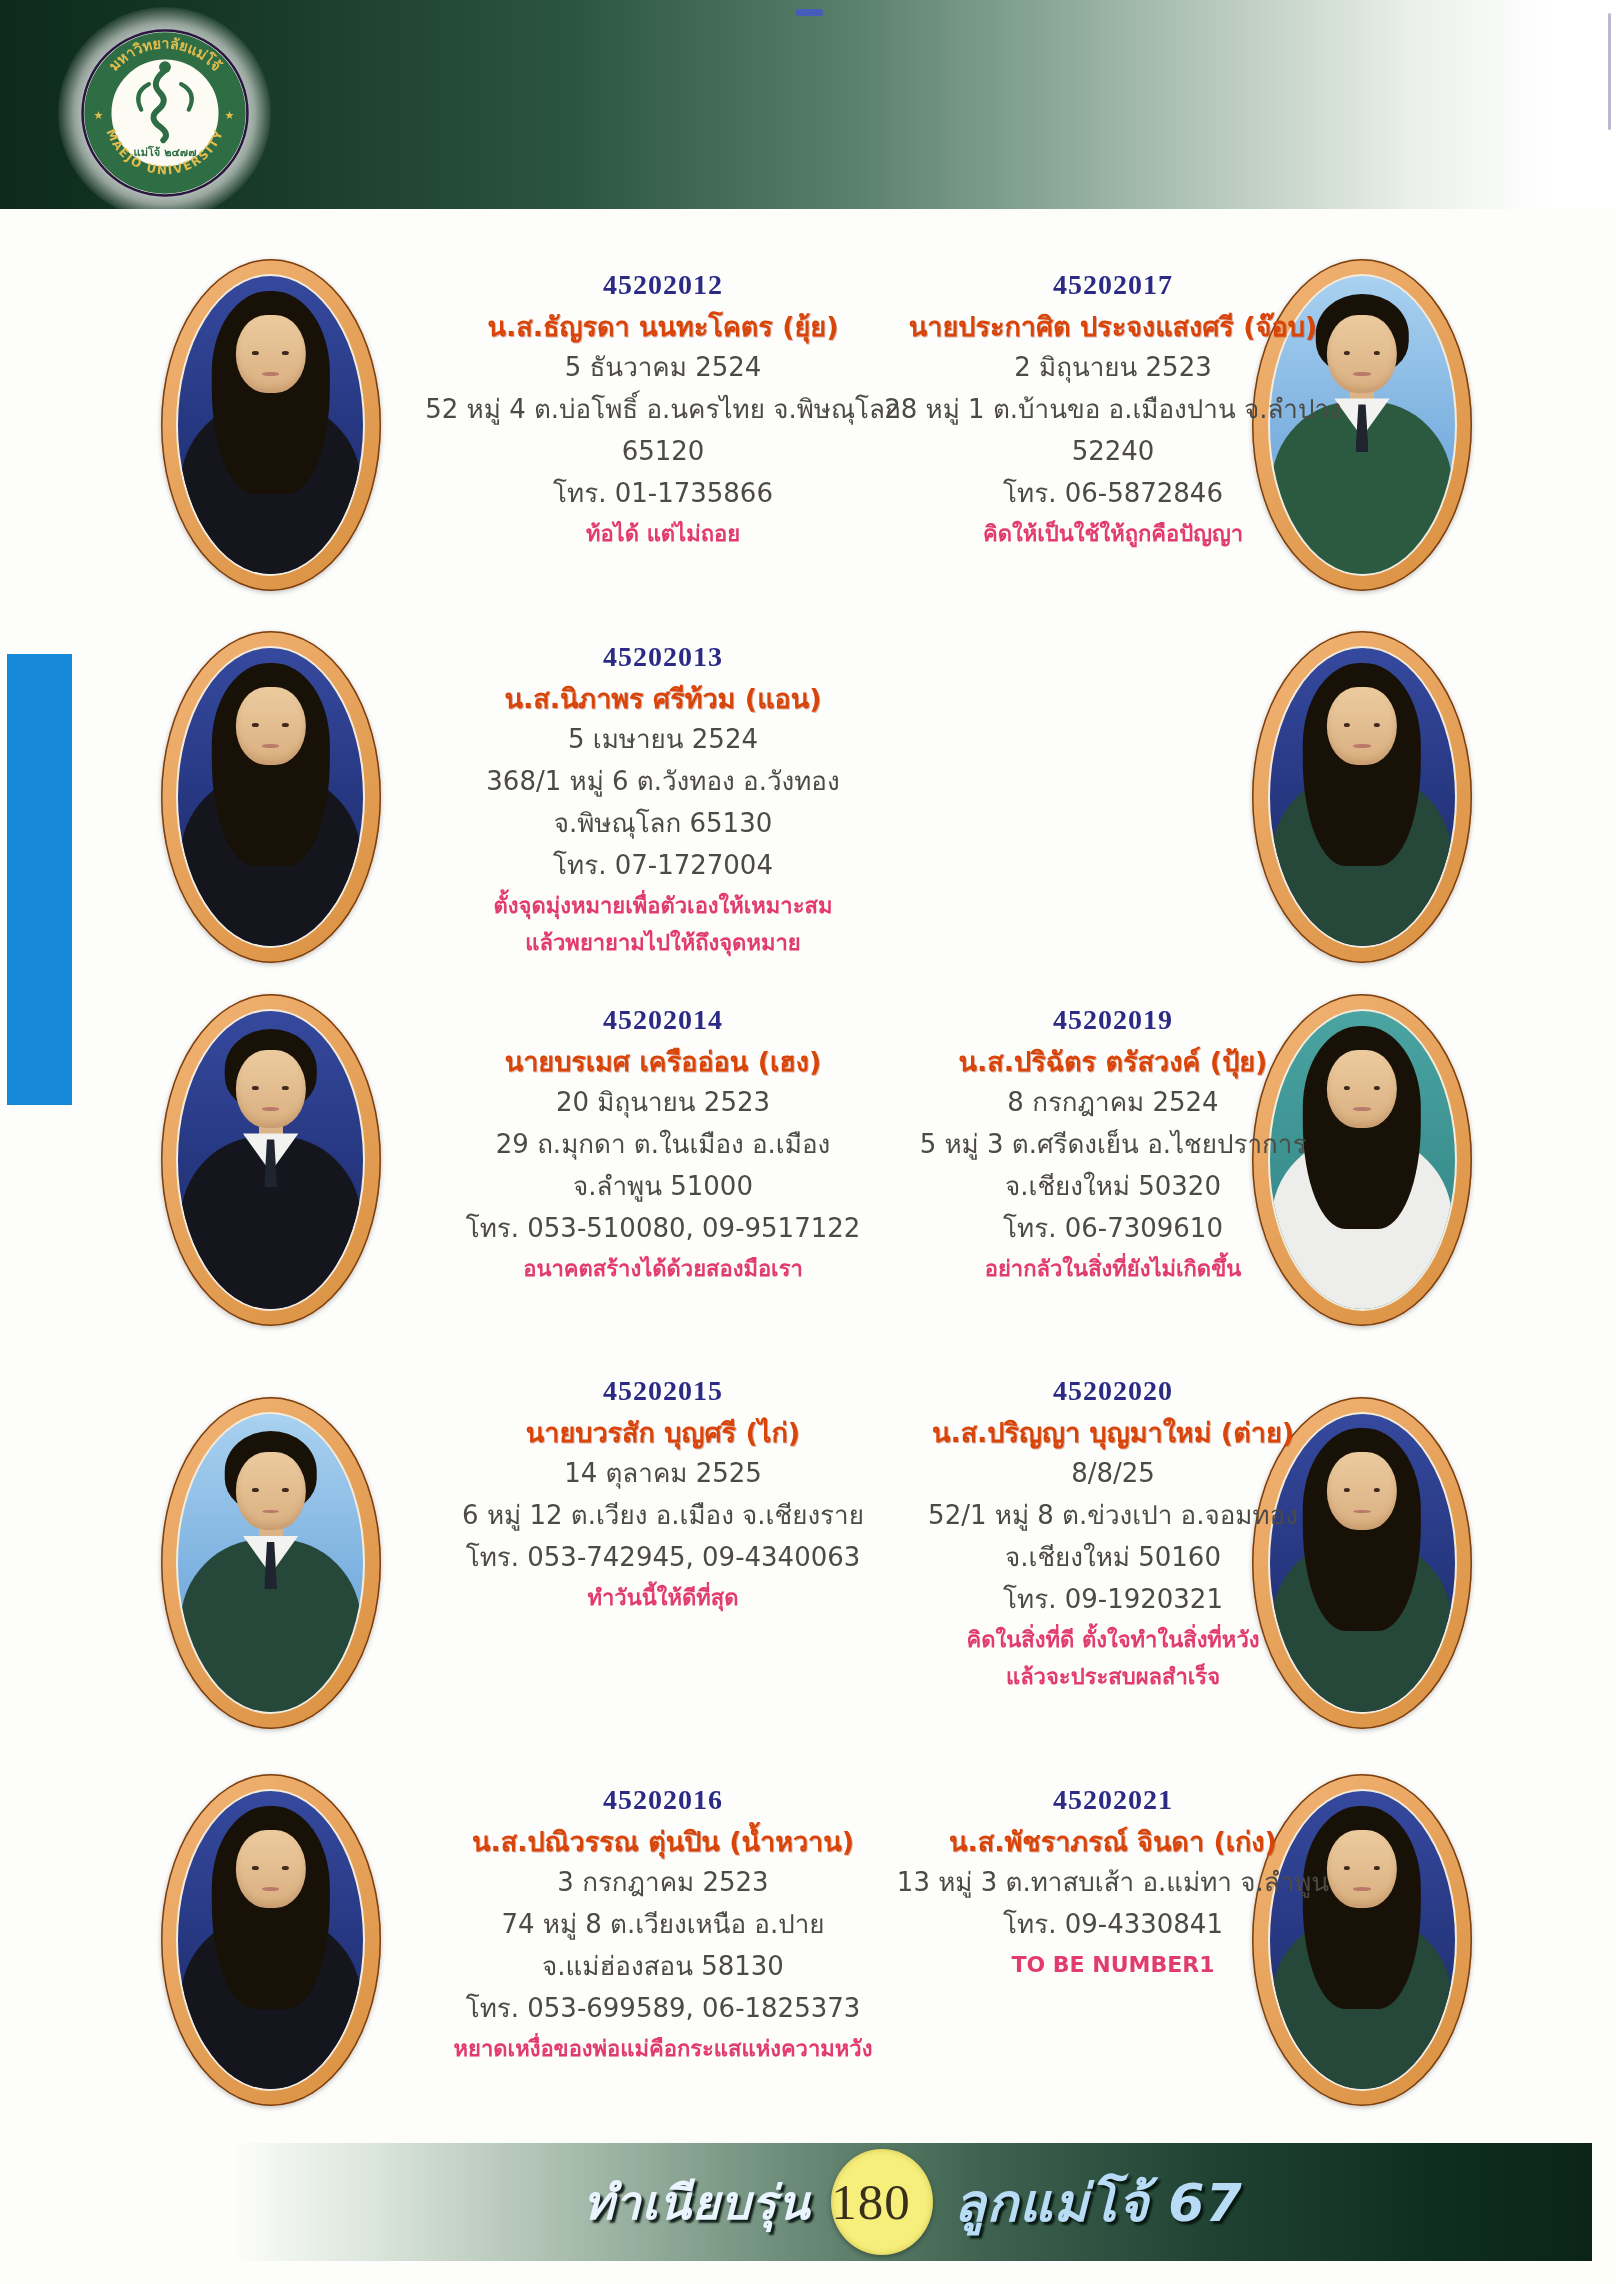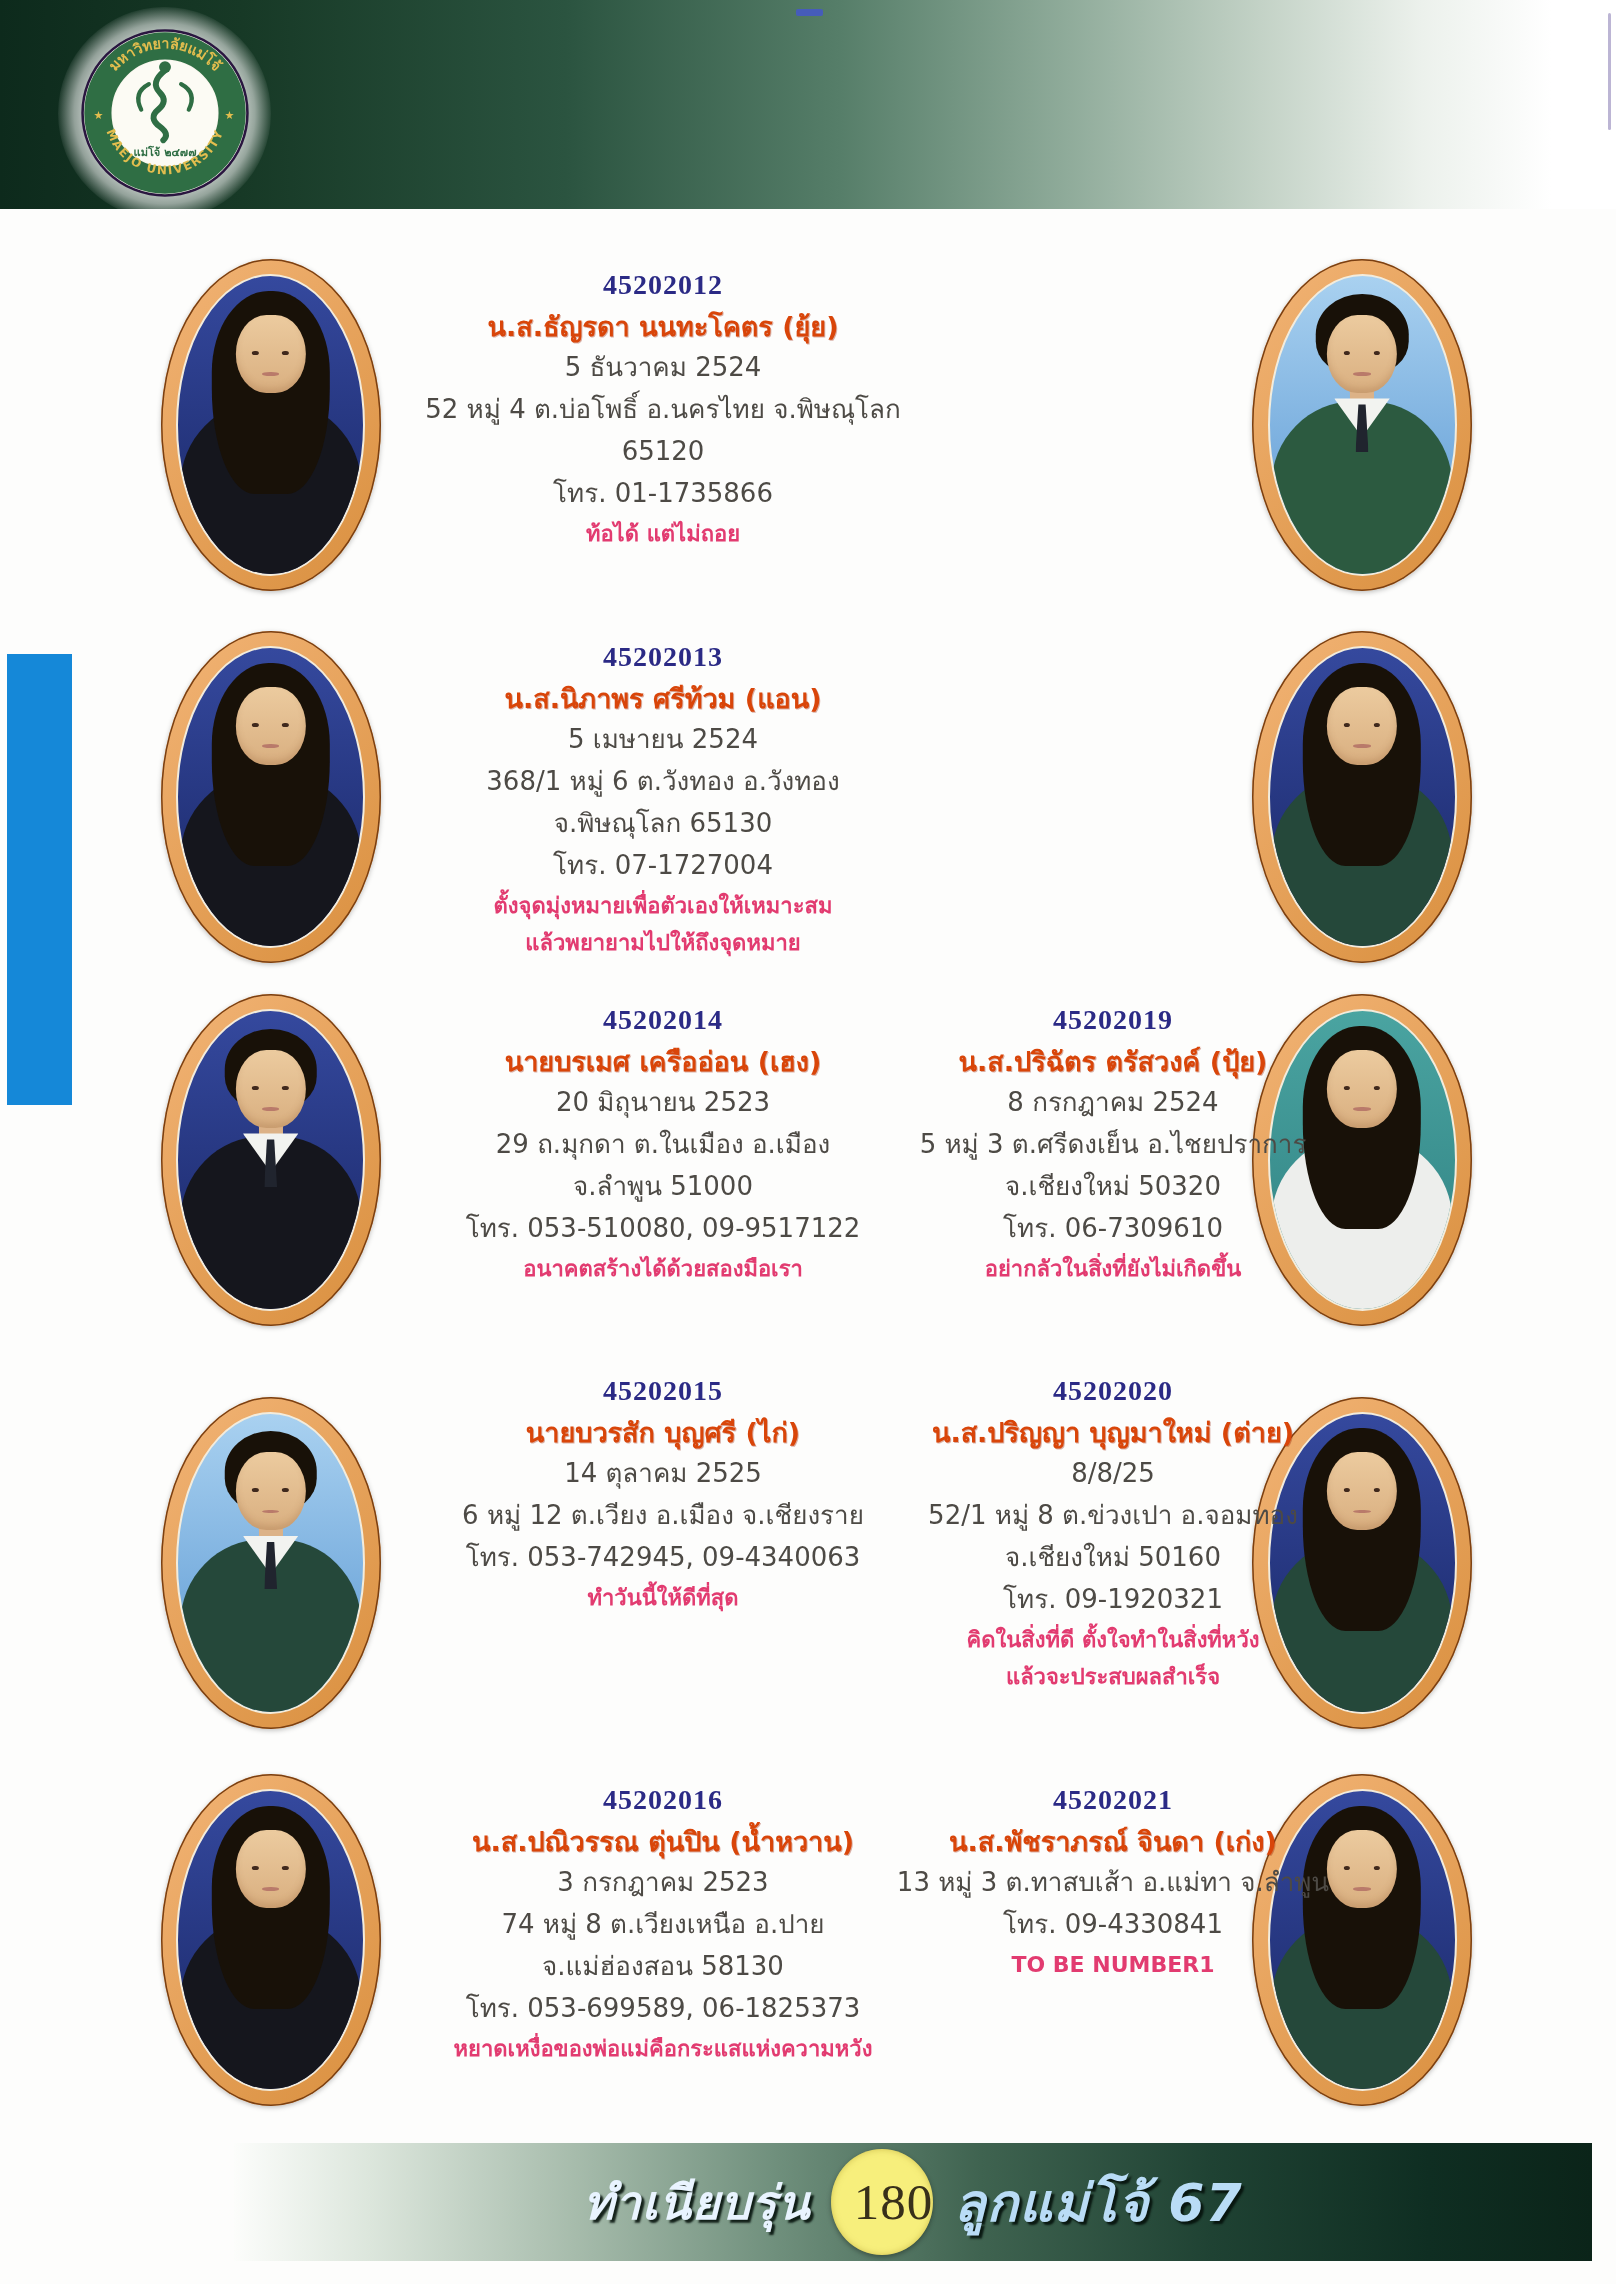--- a/index.html
+++ b/index.html
@@ -88,21 +88,21 @@
   .footer{position:absolute;left:234px;top:2143px;width:1358px;height:118px;
     background:linear-gradient(90deg,#fcfdfb 0%,#dce6dc 10%,#a7bcac 25%,#6f8f7c 40%,
                #3f6350 55%,#1f4233 72%,#0f2e22 88%,#0b2419 100%);
     display:flex;align-items:center;justify-content:center;gap:20.5px;}
   .f-thai{font-size:47px;font-weight:bold;font-style:italic;color:#e9f4ff;
     text-shadow:2.9px 3.4px 2px rgba(5,18,12,.9);letter-spacing:1px;}
   .f-thai2{font-size:52px;font-weight:bold;font-style:italic;color:#b9dcf6;
     text-shadow:2.9px 3.4px 2px rgba(5,18,12,.9);letter-spacing:1px;}
   .f-oval{width:102px;height:106px;border-radius:50%;background:#f7ef7c;
     box-shadow:0 2px 4.9px rgba(0,0,0,.35), inset 0 0 6.8px rgba(170,150,40,.5);
-    display:flex;align-items:center;justify-content:flex-end;}
+    display:flex;align-items:center;justify-content:flex-start;}
   .f-num{font-family:"Liberation Serif","DejaVu Serif",serif;font-size:51px;
     color:#38301a;letter-spacing:1px;}
 </style>
 </head>
 <body>
 
 <div class="page">
 
   <div class="header">
     <div class="top-mark"></div>
@@ -160,20 +160,30 @@
     <div class="photo">
       <div class="photo-inner" data-bg="sky" data-outfit="shirt-green" data-hair="short" data-tie="yes">
         <div class="neck"></div>
         <div class="shoulders"></div>
         <div class="collar"></div>
         <div class="tie"></div>
         <div class="hair"></div>
         <div class="face"></div>
       </div>
     </div>
+    <div class="text">
+      <div class="sid">45202017</div>
+      <div class="name">นายประกาศิต  ประจงแสงศรี (จ๊อบ)</div>
+      <div class="dline">2 มิถุนายน 2523</div>
+      <div class="dline">28 หมู่ 1  ต.บ้านขอ อ.เมืองปาน  จ.ลำปาง</div>
+      <div class="dline">52240</div>
+      <div class="dline">โทร. 06-5872846</div>
+      <div class="motto">คิดให้เป็นใช้ให้ถูกคือปัญญา</div>
+
+    </div>
   </div>
 
   <div class="entry e-left r2">
     <div class="photo">
       <div class="photo-inner" data-bg="navy" data-outfit="gown-black" data-hair="long" data-tie="no">
         <div class="neck"></div>
         <div class="shoulders"></div>
         <div class="collar"></div>
 
         <div class="hair"></div>

